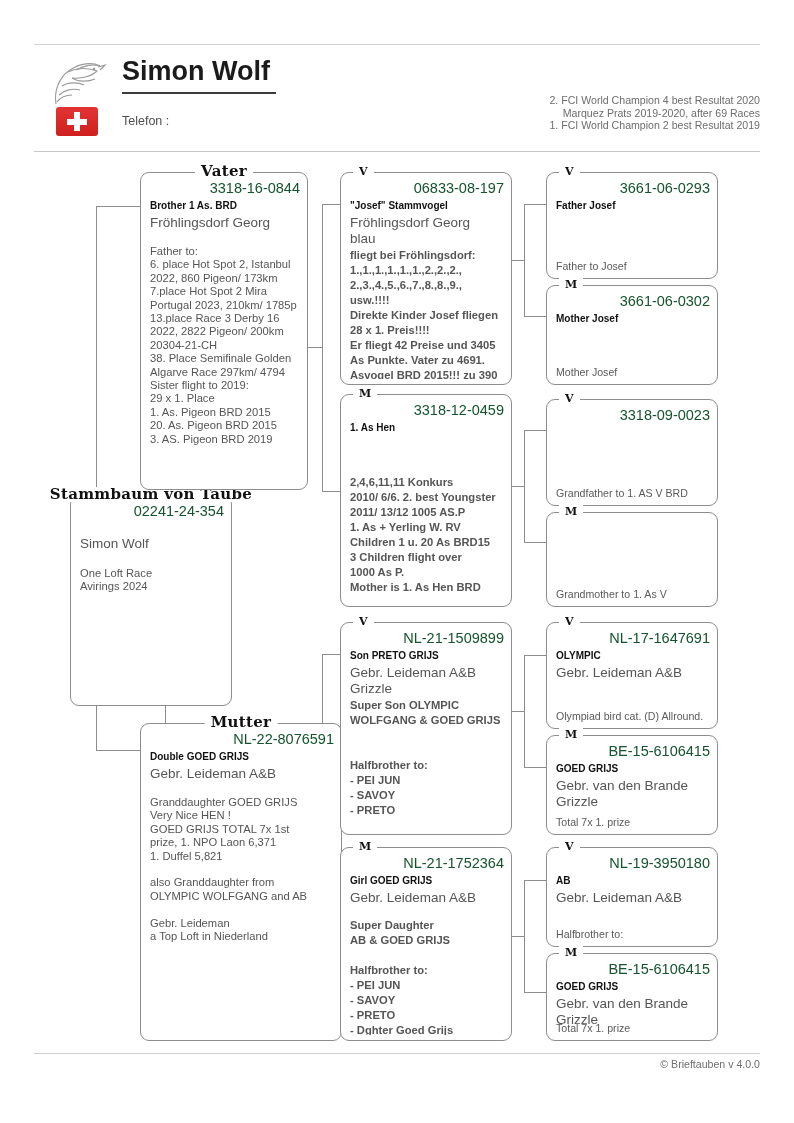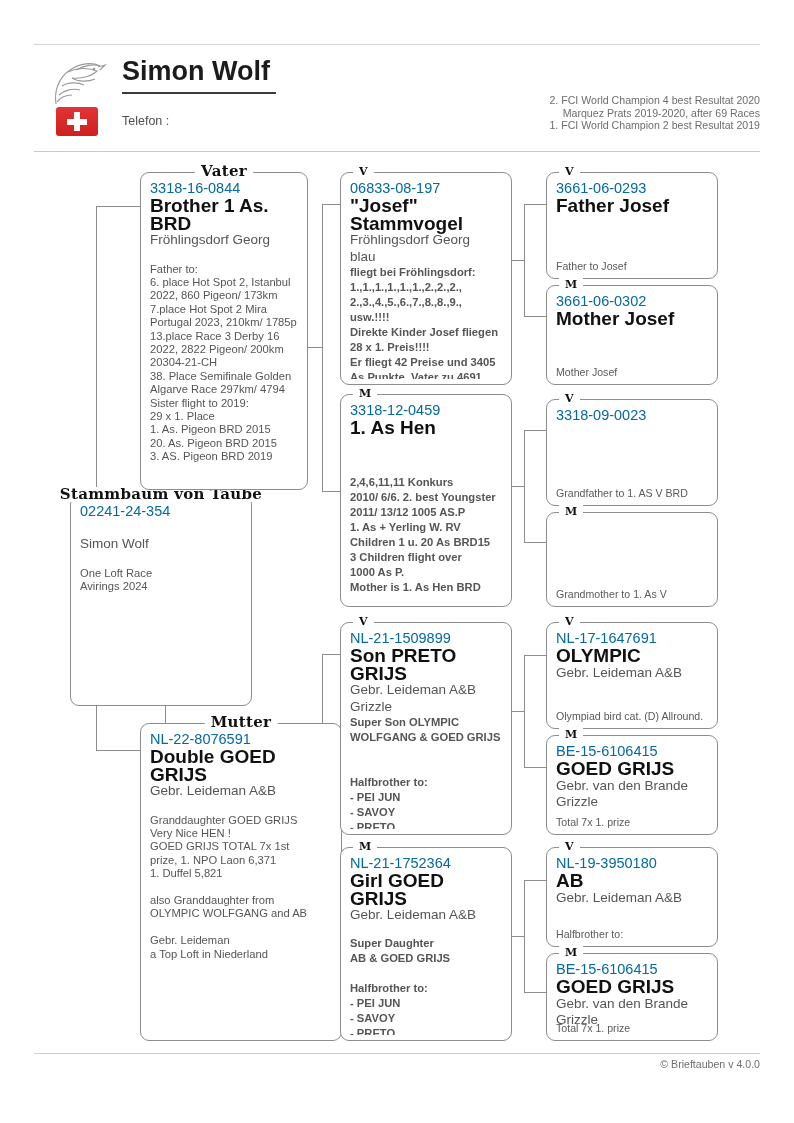--- a/index.html
+++ b/index.html
@@ -36,22 +36,22 @@
   .box{position:absolute;border:1.4px solid #8d8d8d;border-radius:9px;
        background:#fff;box-sizing:border-box;}
   .legend{position:absolute;top:-9px;background:#fff;padding:0 6px;
           font-family:"DejaVu Serif",serif;font-weight:bold;color:#111;
           line-height:15px;white-space:nowrap;}
   .legend.frak{font-size:15px;letter-spacing:.3px;}
   .legend.small{font-size:11px;left:12px;}
   .legend.center{left:50%;transform:translateX(-50%);}
 
   .bx-inner{position:absolute;left:9px;right:7px;top:7px;bottom:5px;overflow:hidden;}
-  .ring{font-size:14.5px;color:#0369a1;line-height:17px;letter-spacing:0px;}
-  .nm{font-size:19px;font-weight:bold;color:#111;line-height:17.5px;}
+  .ring{font-size:14.5px;color:#14532d;line-height:17px;letter-spacing:0px;text-align:right;}
+  .nm{font-size:10px;font-weight:bold;color:#111;line-height:17.5px;}
   .breeder{font-size:13.5px;color:#555;line-height:16.5px;}
   .note{font-size:11.2px;color:#555;line-height:13.4px;white-space:pre-wrap;}
   .note.tight{line-height:15px;font-weight:bold;}
   .foot-note{position:absolute;left:9px;bottom:6px;font-size:10.6px;color:#5a5a5a;}
 
   
   .ln{position:absolute;background:#8d8d8d;}
   .lnv{width:1.4px;}
   .lnh{height:1.4px;}
 
@@ -130,21 +130,21 @@
   <div class="ln lnv" style="left:524px;top:655px;height:113px;"></div>
   <div class="ln lnh" style="left:524px;top:655px;width:23px;"></div>
   <div class="ln lnh" style="left:524px;top:767px;width:23px;"></div>
   <div class="ln lnh" style="left:508px;top:711px;width:17px;"></div>
 
   <div class="ln lnv" style="left:524px;top:880px;height:113px;"></div>
   <div class="ln lnh" style="left:524px;top:880px;width:23px;"></div>
   <div class="ln lnh" style="left:524px;top:992px;width:23px;"></div>
   <div class="ln lnh" style="left:508px;top:936px;width:17px;"></div>
 
-  <div class="box" style="left:70px;top:495px;width:182px;height:211px;">
+  <div class="box" style="left:70px;top:495px;width:162px;height:211px;">
     <div class="legend frak center">Stammbaum von Taube</div>
     <div class="bx-inner">
       <div class="ring">02241-24-354</div>
       <div style="height:16px;"></div>
       <div class="breeder">Simon Wolf</div>
       <div style="height:14px;"></div>
       <div class="note">One Loft Race
 Avirings 2024</div>
     </div>
   </div>

